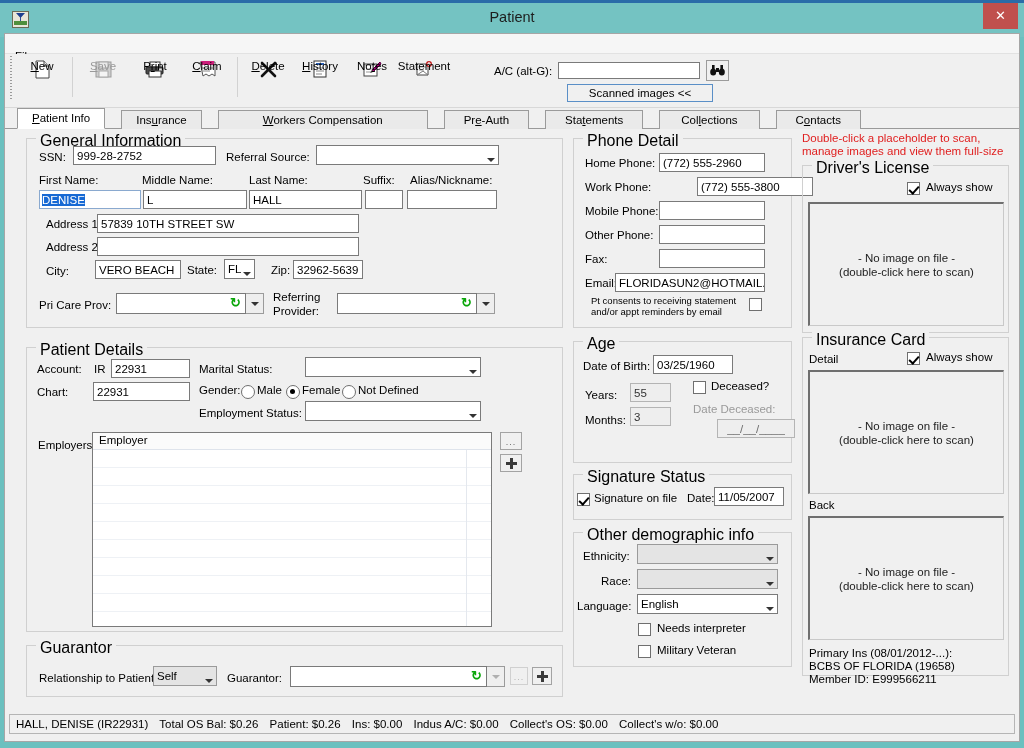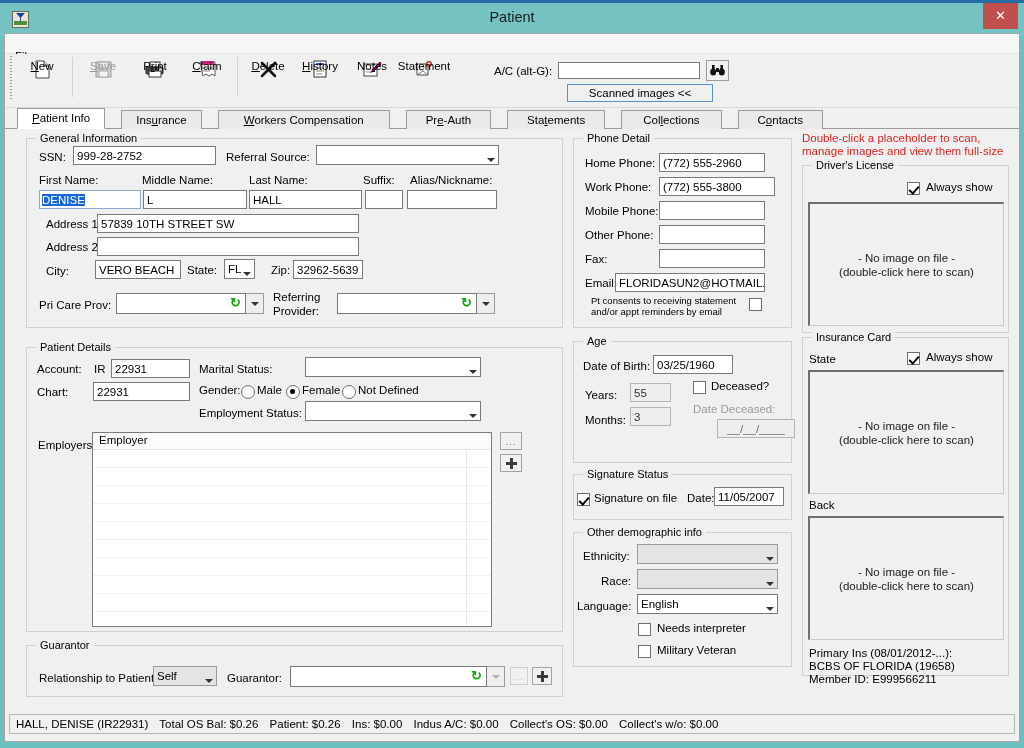--- a/index.html
+++ b/index.html
@@ -100,21 +100,21 @@
     border:1px solid #9a9a9a;border-bottom:none;background:#eaeaea;
     margin-right:16px;box-sizing:border-box;cursor:pointer;position:relative;z-index:1;
   }
   .tab.active{background:#fff;height:21px;line-height:19px;z-index:3;border-bottom:1px solid #fff;}
   .tab u{text-decoration:underline;}
   
   .body{flex:1 1 auto;position:relative;background:#f0f0f0;}
   
   .gbox{position:absolute;border:1px solid #d0d0d0;box-sizing:border-box;}
   .gbox>legend,.gtitle{
-    position:absolute;top:-7px;left:9px;background:#f0f0f0;padding:0 4px;font-size:11px;
+    position:absolute;top:-7px;left:9px;background:#f0f0f0;padding:0 4px;font-size:16px;
   }
   .lbl{position:absolute;font-size:11.5px;white-space:nowrap;}
   .inp{
     position:absolute;border:1px solid #7a7a7a;background:#fff;box-sizing:border-box;
     font-size:11.5px;padding:1px 3px;height:19px;line-height:16px;overflow:hidden;white-space:nowrap;
   }
   .inp.gray{background:#eeeeee;border:1px solid #b4b4b4;color:#333;}
   .inp.focus{border:1px solid #8aa9cf;}
   .inp .sel{background:#1669d4;color:#fff;}
   .sel2{
@@ -296,21 +296,21 @@
               </svg>
           </div>
         </div>
         <div class="scan-btn">Scanned images &lt;&lt;</div>
       </div>
     </div>
 
     <div class="tabstrip">
       <div class="tab active"><u>P</u>atient Info</div>
       <div class="tab">Ins<u>u</u>rance</div>
-      <div class="tab" style="padding:0 25px"><u>W</u>orkers Compensation</div>
+      <div class="tab" style="padding:0 44px"><u>W</u>orkers Compensation</div>
       <div class="tab" style="padding:0 19px">Pr<u>e</u>-Auth</div>
       <div class="tab" style="padding:0 19px">Sta<u>t</u>ements</div>
       <div class="tab" style="padding:0 21px">Col<u>l</u>ections</div>
       <div class="tab" style="padding:0 19px">C<u>o</u>ntacts</div>
     </div>
 
     <div class="body">
 
       <div class="gbox" style="left:21px;top:9px;width:537px;height:190px;">
         <div class="gtitle">General Information</div>
@@ -451,21 +451,21 @@
             <path d="M4 0h3v4h4v3H7v4H4V7H0V4h4z" fill="#3a3a3a"></path>
           </svg>
       </div>
 
       <div class="gbox" style="left:568px;top:9px;width:219px;height:190px;">
         <div class="gtitle">Phone Detail</div>
       </div>
       <div class="lbl" style="left:580px;top:28px;">Home Phone:</div>
       <div class="inp" style="left:654px;top:24px;width:106px;">(772) 555-2960</div>
       <div class="lbl" style="left:580px;top:52px;">Work Phone:</div>
-      <div class="inp" style="left:654px;top:48px;width:116px;">(772) 555-3800</div>
+      <div class="inp" style="left:692px;top:48px;width:116px;">(772) 555-3800</div>
       <div class="lbl" style="left:580px;top:76px;">Mobile Phone:</div>
       <div class="inp" style="left:654px;top:72px;width:106px;"></div>
       <div class="lbl" style="left:580px;top:100px;">Other Phone:</div>
       <div class="inp" style="left:654px;top:96px;width:106px;"></div>
       <div class="lbl" style="left:580px;top:124px;">Fax:</div>
       <div class="inp" style="left:654px;top:120px;width:106px;"></div>
       <div class="lbl" style="left:580px;top:148px;">Email:</div>
       <div class="inp" style="left:610px;top:144px;width:150px;">FLORIDASUN2@HOTMAIL.COI</div>
       <div class="lbl" style="left:586px;top:166px;font-size:9.5px;">Pt consents to receiving statement</div>
       <div class="lbl" style="left:586px;top:177px;font-size:9.5px;">and/or appt reminders by email</div>
@@ -526,21 +526,21 @@
         <div class="cb on" style="left:105px;top:50px;"></div>
         <div class="lbl" style="left:124px;top:49px;">Always show</div>
         <div class="imgbox" style="position:absolute;left:6px;top:70px;width:196px;height:124px;">
           <div>- No image on file -</div>
           <div>(double-click here to scan)</div>
         </div>
 
         <div class="gbox" style="left:0;top:205px;width:207px;height:339px;">
           <div class="gtitle">Insurance Card</div>
         </div>
-        <div class="lbl" style="left:7px;top:221px;">State</div>
+        <div class="lbl" style="left:7px;top:221px;">Detail</div>
         <div class="cb on" style="left:105px;top:220px;"></div>
         <div class="lbl" style="left:124px;top:219px;">Always show</div>
         <div class="imgbox" style="position:absolute;left:6px;top:238px;width:196px;height:124px;">
           <div>- No image on file -</div>
           <div>(double-click here to scan)</div>
         </div>
         <div class="lbl" style="left:7px;top:367px;">Back</div>
         <div class="imgbox" style="position:absolute;left:6px;top:384px;width:196px;height:124px;">
           <div>- No image on file -</div>
           <div>(double-click here to scan)</div>

